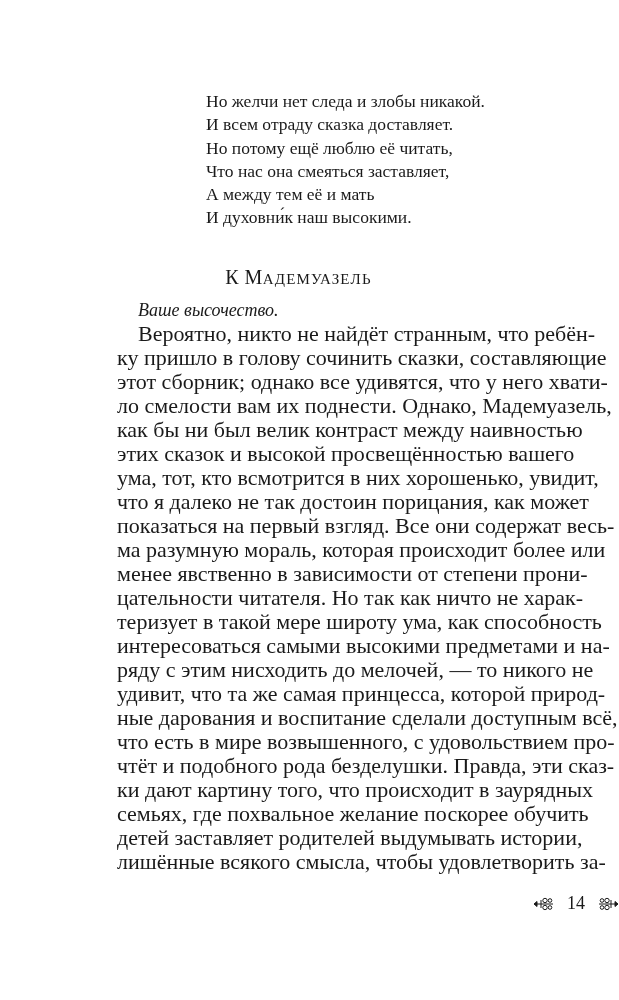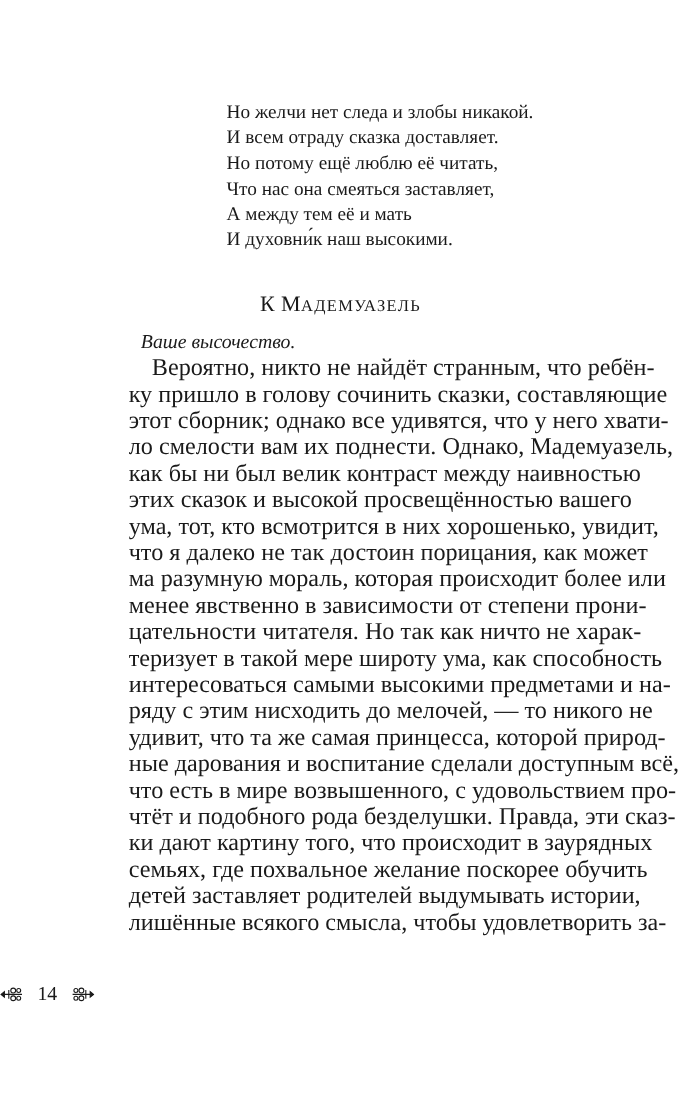--- a/index.html
+++ b/index.html
@@ -33,27 +33,26 @@
       display: block;
     }
     .section-title {
       position: absolute;
       left: 0;
       width: 597px;
       top: 266px;
       text-align: center;
       font-size: 19px;
       letter-spacing: 0.5px;
-      padding-left: 11px;
     }
     .sc-big { font-size: 20px; }
     .sc-small { font-size: 15px; text-transform: uppercase; letter-spacing: 1.2px; }
     .salutation {
       position: absolute;
-      left: 128px;
+      left: 138px;
       top: 298px;
       font-size: 18px;
       font-style: italic;
       line-height: 24px;
     }
     .body-text {
       position: absolute;
       left: 117px;
       top: 322px;
       width: 414px;
@@ -67,21 +66,21 @@
       white-space: nowrap;
       height: 24px;
     }
     .body-line.indent { padding-left: 21px; }
     .footer {
       position: absolute;
       left: 0;
       width: 619px;
       top: 893px;
       display: flex;
-      justify-content: flex-start;
+      justify-content: flex-end;
       align-items: center;
       gap: 12px;
       font-size: 18px;
     }
     .ornament {
       display: inline-block;
       width: 22px;
       height: 14px;
     }
     .ornament svg { width: 22px; height: 14px; display: block; }
@@ -109,20 +108,21 @@
 
   <div class="body-text">
     <span class="body-line indent" style="white-space: nowrap; word-spacing: 0px; text-align-last: auto; text-align: left;">Вероятно, никто не найдёт странным, что ребён-</span>
     <span class="body-line" style="white-space: nowrap; word-spacing: 0px; text-align-last: auto; text-align: right;">ку пришло в голову сочинить сказки, составляющие</span>
     <span class="body-line" style="white-space: nowrap; word-spacing: 0px; text-align-last: auto; text-align: left;">этот сборник; однако все удивятся, что у него хвати-</span>
     <span class="body-line" style="white-space: nowrap; word-spacing: 0px; text-align-last: auto; text-align: left;">ло смелости вам их поднести. Однако, Мадемуазель,</span>
     <span class="body-line" style="white-space: nowrap; word-spacing: 0px; text-align-last: auto; text-align: left;">как бы ни был велик контраст между наивностью</span>
     <span class="body-line" style="white-space: nowrap; word-spacing: 0px; text-align-last: auto; text-align: left;">этих сказок и высокой просвещённостью вашего</span>
     <span class="body-line" style="white-space: nowrap; word-spacing: 0px; text-align-last: auto; text-align: left;">ума, тот, кто всмотрится в них хорошенько, увидит,</span>
     <span class="body-line" style="white-space: nowrap; word-spacing: 0px; text-align-last: auto; text-align: left;">что я далеко не так достоин порицания, как может</span>
+    <span class="body-line" style="white-space: nowrap; word-spacing: 0px; text-align-last: auto; text-align: left;">показаться на первый взгляд. Все они содержат весь-</span>
     <span class="body-line" style="white-space: nowrap; word-spacing: 0px; text-align-last: auto; text-align: left;">ма разумную мораль, которая происходит более или</span>
     <span class="body-line" style="white-space: nowrap; word-spacing: 0px; text-align-last: auto; text-align: left;">менее явственно в зависимости от степени прони-</span>
     <span class="body-line" style="white-space: nowrap; word-spacing: 0px; text-align-last: auto; text-align: left;">цательности читателя. Но так как ничто не харак-</span>
     <span class="body-line" style="white-space: nowrap; word-spacing: 0px; text-align-last: auto; text-align: left;">теризует в такой мере широту ума, как способность</span>
     <span class="body-line" style="white-space: nowrap; word-spacing: 0px; text-align-last: auto; text-align: left;">интересоваться самыми высокими предметами и на-</span>
     <span class="body-line" style="white-space: nowrap; word-spacing: 0px; text-align-last: auto; text-align: left;">ряду с этим нисходить до мелочей, — то никого не</span>
     <span class="body-line" style="white-space: nowrap; word-spacing: 0px; text-align-last: auto; text-align: left;">удивит, что та же самая принцесса, которой природ-</span>
     <span class="body-line" style="white-space: nowrap; word-spacing: 0px; text-align-last: auto; text-align: left;">ные дарования и воспитание сделали доступным всё,</span>
     <span class="body-line" style="white-space: nowrap; word-spacing: 0px; text-align-last: auto; text-align: left;">что есть в мире возвышенного, с удовольствием про-</span>
     <span class="body-line" style="white-space: nowrap; word-spacing: 0px; text-align-last: auto; text-align: left;">чтёт и подобного рода безделушки. Правда, эти сказ-</span>

